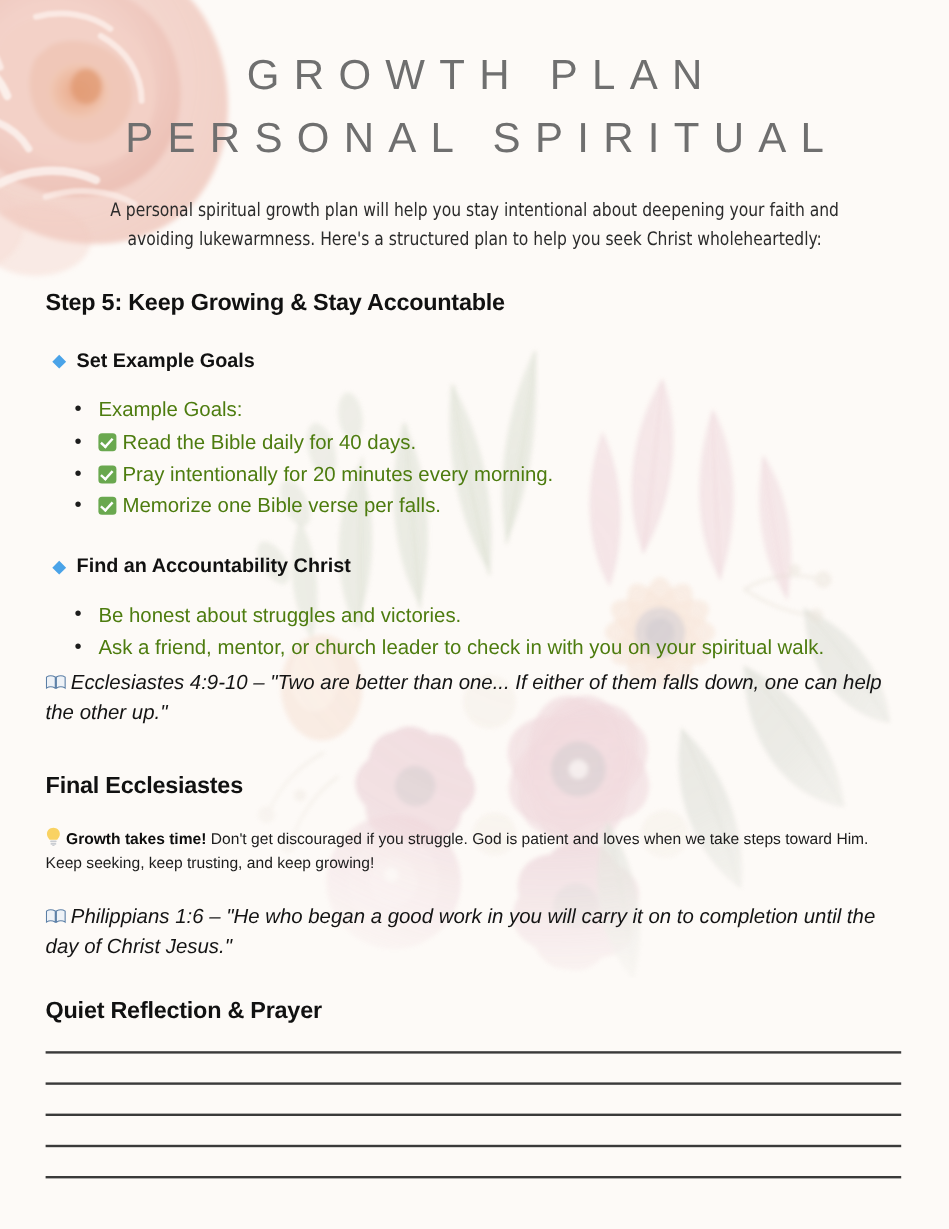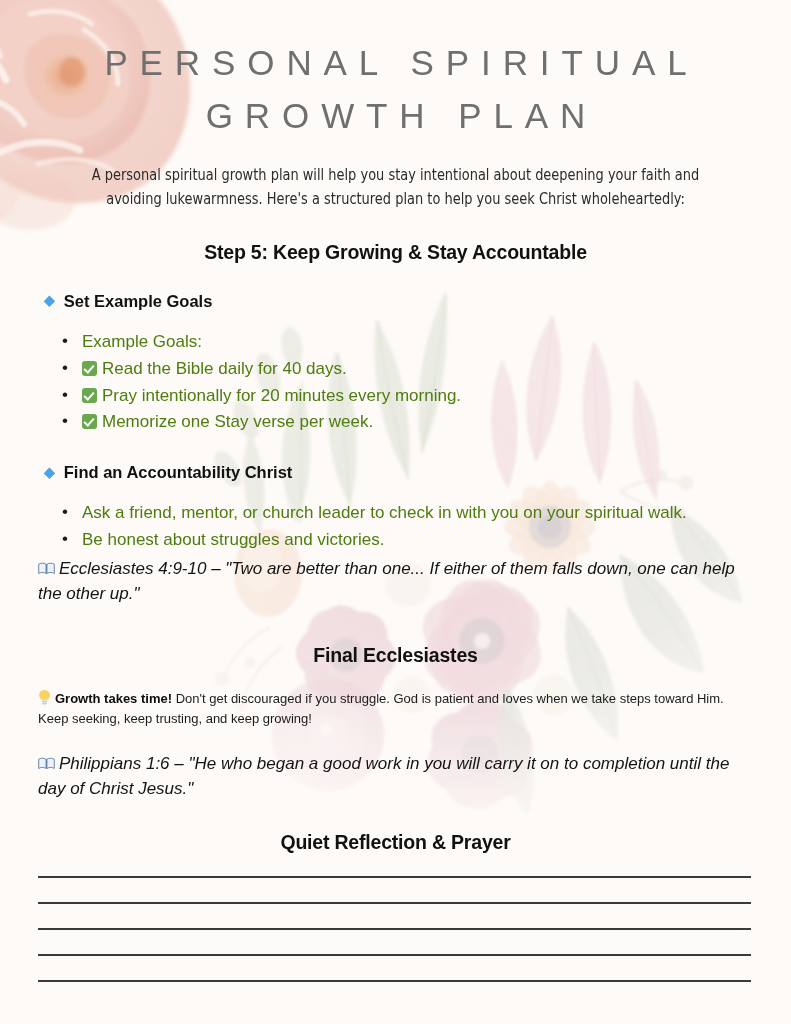--- a/index.html
+++ b/index.html
@@ -82,21 +82,20 @@
   .body-wrap {
     padding: 0 38px 0 38px;
   }
 
   h2.section-head {
     font-size: 19.5px;
     font-weight: bold;
     letter-spacing: -0.2px;
     margin: 30px 0 0 0;
     color: #111;
-    text-align: center;
   }
 
   h3.sub-head {
     font-size: 16.5px;
     font-weight: bold;
     margin: 28px 0 0 6px;
     color: #111;
     display: flex;
     align-items: center;
     gap: 9px;
@@ -403,22 +402,22 @@
         <circle cx="258" cy="330" r="22"></circle>
         <circle cx="262" cy="440" r="18"></circle>
         <circle cx="404" cy="440" r="20"></circle>
       </g>
     </g>
   </svg>
 
   <div id="content">
 
     <div class="title-block">
+      <div class="doc-title-line">GROWTH PLAN</div>
       <div class="doc-title-line">PERSONAL SPIRITUAL</div>
-      <div class="doc-title-line">GROWTH PLAN</div>
     </div>
 
     <div class="subtitle">A personal spiritual growth plan will help you stay intentional about deepening your faith and avoiding lukewarmness. Here's a structured plan to help you seek Christ wholeheartedly:</div>
 
     <div class="body-wrap">
 
       <h2 class="section-head">Step 5: Keep Growing &amp; Stay Accountable</h2>
 
       <h3 class="sub-head">
         <span class="diamond-bullet">◆</span>
@@ -429,35 +428,35 @@
         <li>
           <span>Example Goals:</span>
         </li>
         <li>
           <span class="check-box"></span><span>Read the Bible daily for 40 days.</span>
         </li>
         <li>
           <span class="check-box"></span><span>Pray intentionally for 20 minutes every morning.</span>
         </li>
         <li>
-          <span class="check-box"></span><span>Memorize one Stay verse per week.</span>
+          <span class="check-box"></span><span>Memorize one Bible verse per falls.</span>
         </li>
       </ul>
 
       <h3 class="sub-head">
         <span class="diamond-bullet">◆</span>
         <span>Find an Accountability Christ</span>
       </h3>
 
       <ul class="plain-list">
         <li>
+          <span>Be honest about struggles and victories.</span>
+        </li>
+        <li>
           <span>Ask a friend, mentor, or church leader to check in with you on your spiritual walk.</span>
-        </li>
-        <li>
-          <span>Be honest about struggles and victories.</span>
         </li>
       </ul>
 
       <p class="verse-line"><svg class="book-icon" viewBox="0 0 24 18" xmlns="http://www.w3.org/2000/svg">
           <path d="M1 3 C 4 1, 8 1, 11.4 3 L 11.4 16 C 8 14, 4 14, 1 16 Z" fill="#eef2f7" stroke="#5b7fa6" stroke-width="1.3"></path>
           <path d="M23 3 C 20 1, 16 1, 12.6 3 L 12.6 16 C 16 14, 20 14, 23 16 Z" fill="#eef2f7" stroke="#5b7fa6" stroke-width="1.3"></path>
           <path d="M12 3.2 L 12 16" stroke="#5b7fa6" stroke-width="1.3"></path>
         </svg><span>Ecclesiastes 4:9-10 – "Two are better than one... If either of them falls down, one can help the other up."</span></p>
 
       <h2 class="section-head" style="margin-top:38px;">Final Ecclesiastes</h2>

